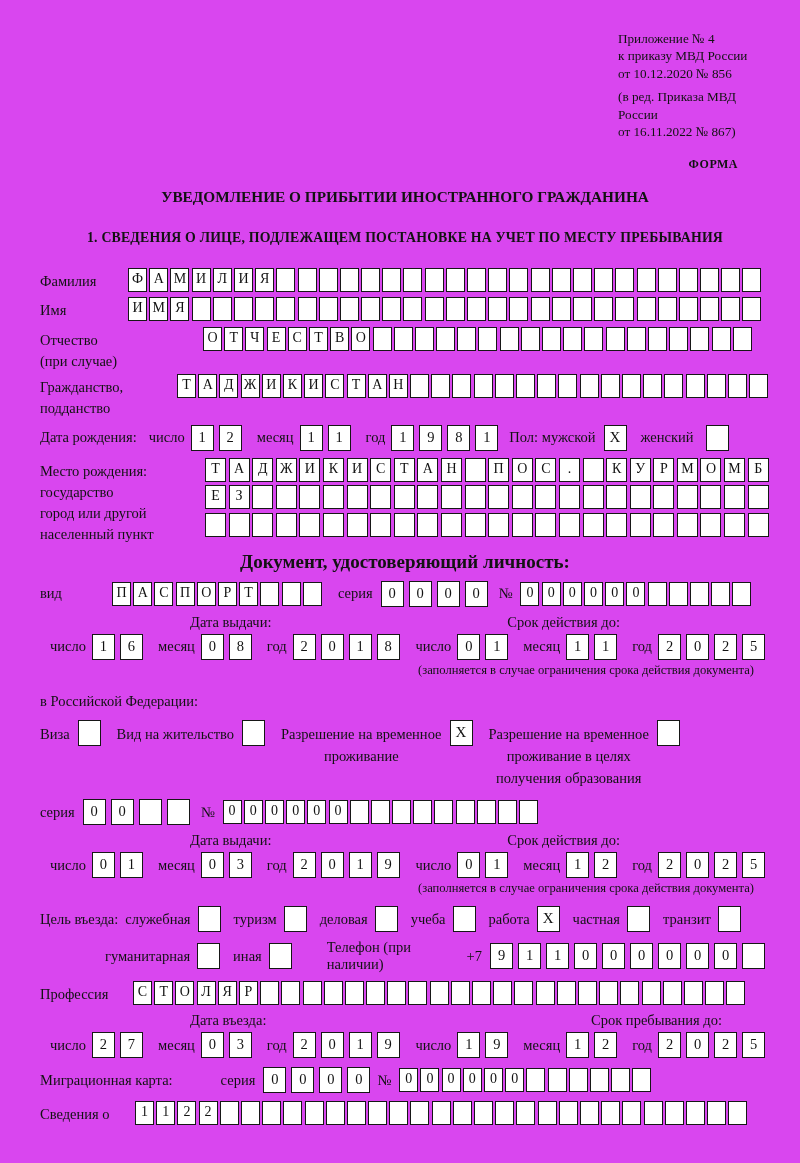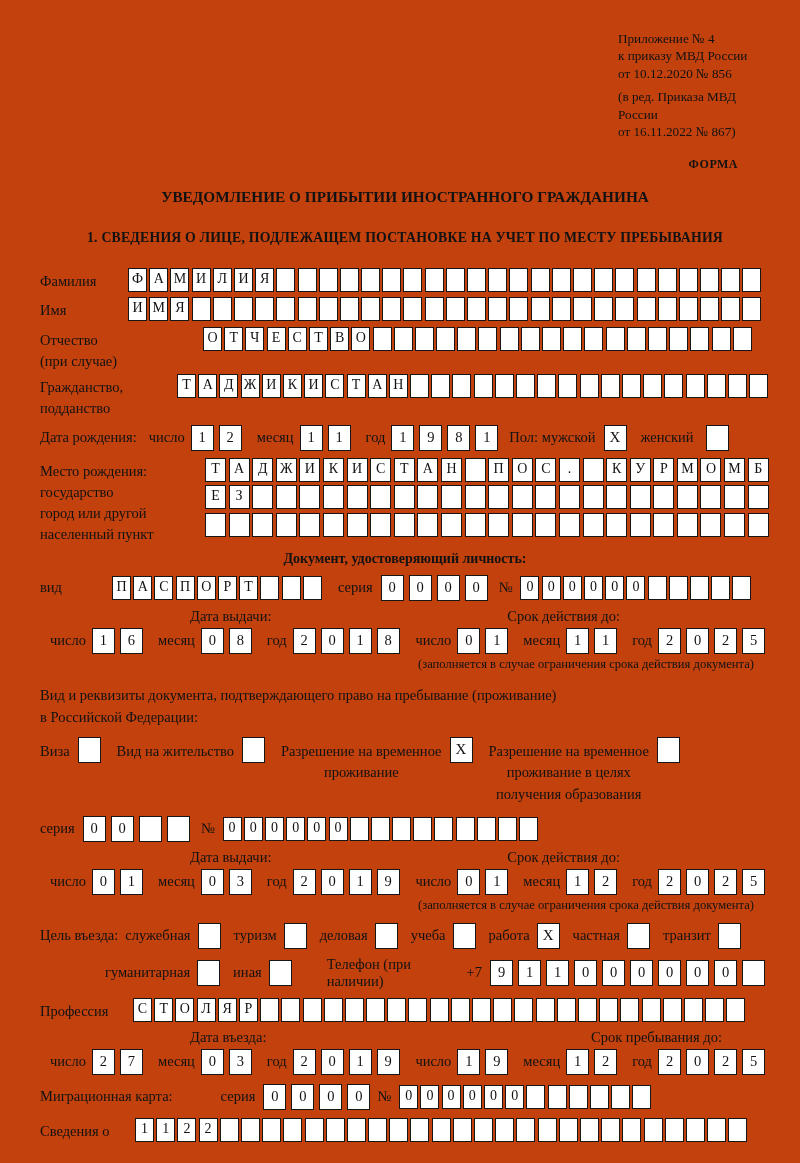--- a/index.html
+++ b/index.html
@@ -1,18 +1,18 @@
 <!DOCTYPE html>
 <html lang="ru"><head>
 <meta charset="utf-8">
 <style>
   html,body{margin:0;padding:0;background:#fff;}
   .page{
     width:800px;height:1163px;box-sizing:border-box;
-    padding:30px 30px 10px 40px;background:#c2410c;color:#121212;
+    padding:30px 30px 10px 40px;background:#d946ef;color:#121212;
     font-family:"Liberation Serif","DejaVu Serif",serif;font-size:14.5px;
     overflow:hidden;position:relative;
   }
   
   .appendix{margin-left:578px;font-size:13.2px;line-height:1.32;}
   .appendix .edition{margin-top:6px;}
   .forma{ text-align:right;padding-right:32px;font-weight:700;font-size:12px;margin-top:16px;letter-spacing:.5px;}
   .title{ text-align:center;font-weight:700;font-size:15.3px;line-height:1.5;margin-top:14px;}
   .uline{display:inline-block;width:56px;border-bottom:2px solid #3a3a3a;height:13px;margin-left:10px;}
   .sec-head{font-weight:700;font-size:13.8px;text-align:center;margin-top:22px;letter-spacing:.2px;}
@@ -40,21 +40,21 @@
   
   .dheads{display:flex;margin-top:7px;}
   .dh-l{margin-left:150px;}
   .dh-r{margin-left:auto;margin-right:150px;}
   .drow{display:flex;align-items:center;margin-top:3px;}
   .dgrp{display:flex;align-items:center;}
   .dgrp .lbl{margin:0 6px 0 0;}
   .dgrp .lbl2{margin:0 6px 0 10px;}
   .note-r{text-align:right;font-size:12.6px;margin-top:3px;margin-right:16px;}
 
-  .doc-head{text-align:center;font-weight:700;font-size:14px;margin-top:6px;}
+  .doc-head{text-align:center;font-weight:700;font-size:19px;margin-top:6px;}
   .midrow{display:flex;align-items:center;margin-top:8px;}
   .midrow .ml{margin-left:14px;margin-right:8px;}
 
   .intro{margin-top:12px;line-height:1.55;}
 
   .permit-row{display:flex;align-items:flex-start;margin-top:8px;}
   .permit-row .opt{display:flex;align-items:flex-start;}
   .permit-row .opt + .opt{margin-left:16px;}
   .permit-row .olabel{padding-top:4px;margin-right:8px;text-align:center;line-height:1.5;}
 
@@ -431,21 +431,20 @@
           <span class="box">2</span>
           <span class="box">0</span>
           <span class="box">2</span>
           <span class="box">5</span>
         </span>
     </span>
   </div>
   <div class="note-r">(заполняется в случае ограничения срока действия документа)</div>
 
   <div class="intro">
-    <div>Вид и реквизиты документа, подтверждающего право на пребывание (проживание)</div>
     <div>в Российской Федерации:</div>
   </div>
 
   <div class="permit-row">
     <span class="opt">
       <span class="olabel">Виза</span>
       <span class="cb">
           <span class="box"></span>
         </span>
     </span>

